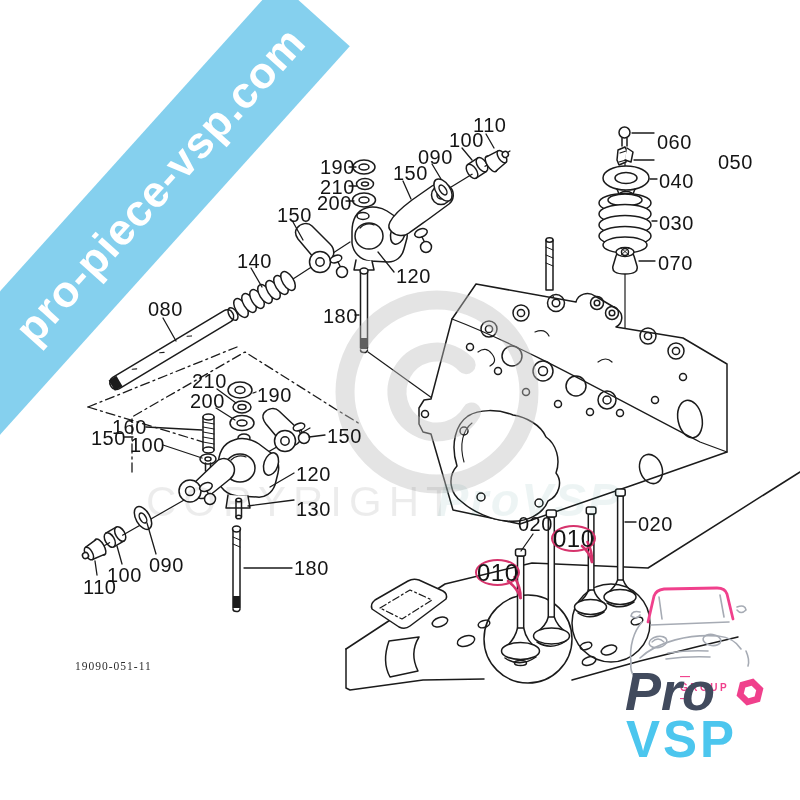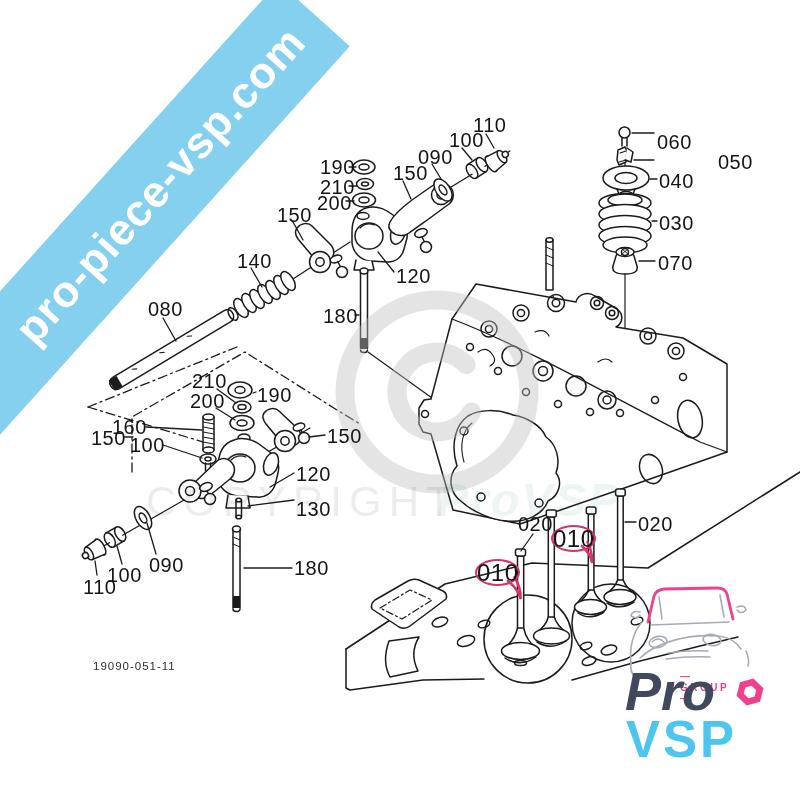--- a/index.html
+++ b/index.html
@@ -16,21 +16,21 @@
            color:#000;opacity:0.07;z-index:6;white-space:nowrap;}
   .wm-brand{position:absolute;left:437px;top:472px;font-size:47px;font-weight:bold;font-style:italic;
             letter-spacing:2px;color:#0f766e;opacity:0.07;z-index:6;white-space:nowrap;}
   svg.art{position:absolute;left:0;top:0;z-index:3;}
   
   #callouts{position:absolute;left:0;top:0;width:800px;height:800px;z-index:5;}
   .callout{position:absolute;font-size:20px;color:#141414;letter-spacing:0.5px;white-space:nowrap;
            line-height:22px;}
   .callout.circled{width:41px;height:23px;border:2.6px solid #d6336c;border-radius:50%;
                    text-align:left;line-height:23px;font-size:24px;}
-  .refcode{position:absolute;left:93px;top:660px;font-family:Liberation Sans, sans-serif;
+  .refcode{position:absolute;left:75px;top:660px;font-family:Liberation Serif, serif;
            font-size:11.5px;letter-spacing:1px;color:#2c2c2c;z-index:5;}
   
   .logo{position:absolute;left:0;top:0;z-index:7;}
   .logo-group{position:absolute;left:680px;top:671px;font-size:10px;font-weight:bold;
               letter-spacing:2.5px;color:#f0408c;}
   .logo-pro{position:absolute;left:625px;top:664px;font-size:54px;font-weight:bold;font-style:italic;
             color:#414a5d;letter-spacing:0px;line-height:1;}
   .logo-vsp{position:absolute;left:626px;top:714px;font-size:51px;font-weight:bold;
             color:#4cc6ee;letter-spacing:3px;line-height:1;}
 </style>

